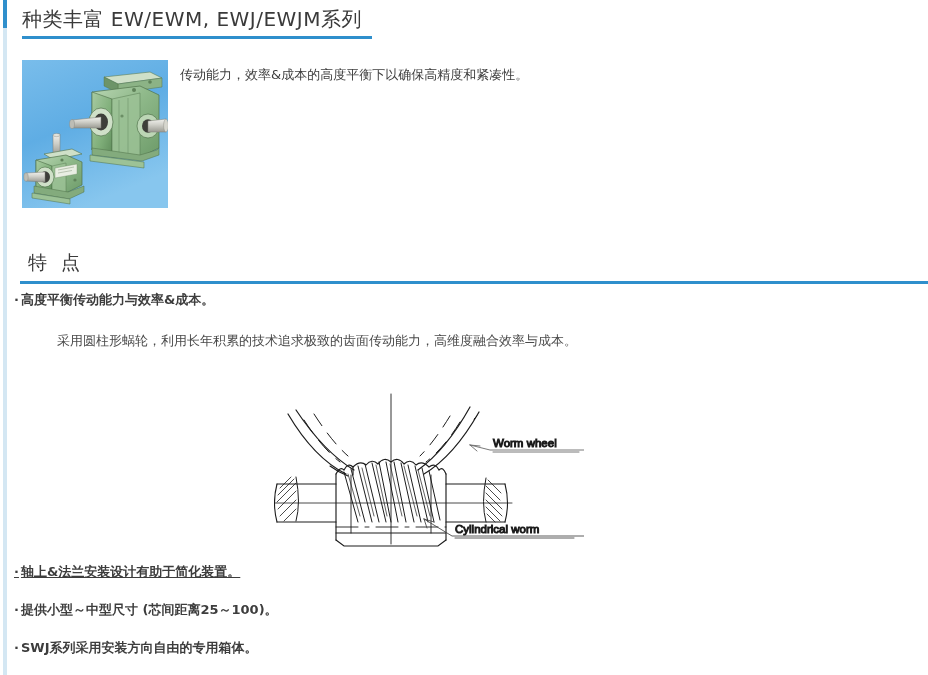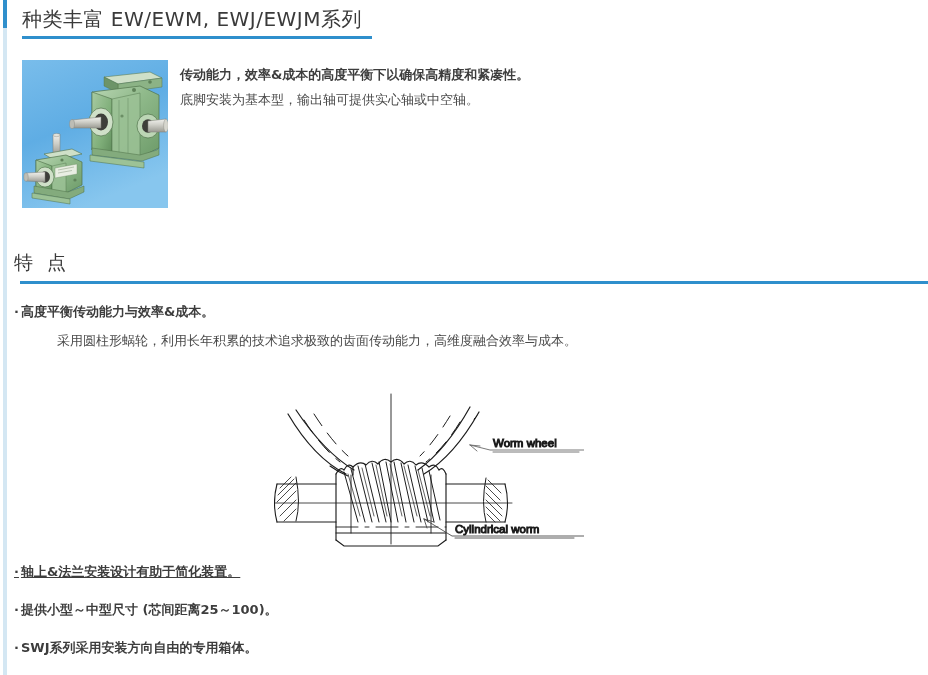--- a/index.html
+++ b/index.html
@@ -65,37 +65,37 @@
   }
   .hero svg { display: block; }
 
   .hero-text {
     position: absolute;
     left: 180px;
     top: 62px;
     width: 720px;
   }
   .hero-text .lead {
-    font-weight: bold;
+    font-weight: normal;
     font-size: 13px;
     color: #3d3d3d;
     line-height: 25px;
     white-space: nowrap;
   }
   .hero-text .ln {
     font-size: 13px;
     color: #4a4a4a;
     line-height: 25px;
     white-space: nowrap;
   }
 
   
   .section-heading {
     position: absolute;
-    left: 14px;
+    left: 28px;
     top: 250px;
     font-size: 19px;
     letter-spacing: 4px;
     color: #3a3a3a;
   }
   .section-rule {
     position: absolute;
     left: 20px;
     top: 281px;
     width: 908px;
@@ -113,21 +113,21 @@
   }
   .bullet .dot { margin-right: 2px; }
   .sub-line {
     position: absolute;
     font-size: 13px;
     font-weight: normal;
     color: #4a4a4a;
     white-space: nowrap;
   }
 
-  .b1 { left: 14px; top: 303px; }
+  .b1 { left: 14px; top: 291px; }
   .s1 { left: 33px; top: 332px; margin-left: 24px; }
   .b2 { left: 14px; top: 563px; text-decoration: underline; }
   .b3 { left: 14px; top: 601px; }
   .b4 { left: 14px; top: 639px; }
 
   
   .diagram {
     position: absolute;
     left: 274px;
     top: 392px;
@@ -233,21 +233,20 @@
       <path d="M12 126 L46 132 L62 126 L62 132 L47 139 L12 133 Z" fill="#83ab7d" stroke="#4f7149" stroke-width="0.5"></path>
       <path d="M10 133 L48 139 L48 144 L10 138 Z" fill="#9cc296" stroke="#4f7149" stroke-width="0.5"></path>
       <circle cx="40" cy="100" r="1.6" fill="#5f8259"></circle>
       <circle cx="53" cy="120" r="1.6" fill="#5f8259"></circle>
     </g>
   </svg>
 </div>
 
 <div class="hero-text">
   <div class="lead">传动能力，效率&amp;成本的高度平衡下以确保高精度和紧凑性。</div>
-  <div class="ln">底脚安装为基本型，输出轴可提供实心轴或中空轴。</div>
 </div>
 
 <div class="section-heading">特 点</div>
 <div class="section-rule"></div>
 
 <div class="bullet b1"><span class="dot">·</span><span>高度平衡传动能力与效率&amp;成本。</span></div>
 <div class="sub-line s1">采用圆柱形蜗轮，利用长年积累的技术追求极致的齿面传动能力，高维度融合效率与成本。</div>
 
 <div class="diagram">
   <svg width="310" height="170" viewBox="0 0 310 170" xmlns="http://www.w3.org/2000/svg" stroke="#1c1c1c" fill="none" stroke-width="1.05" stroke-linecap="round">

